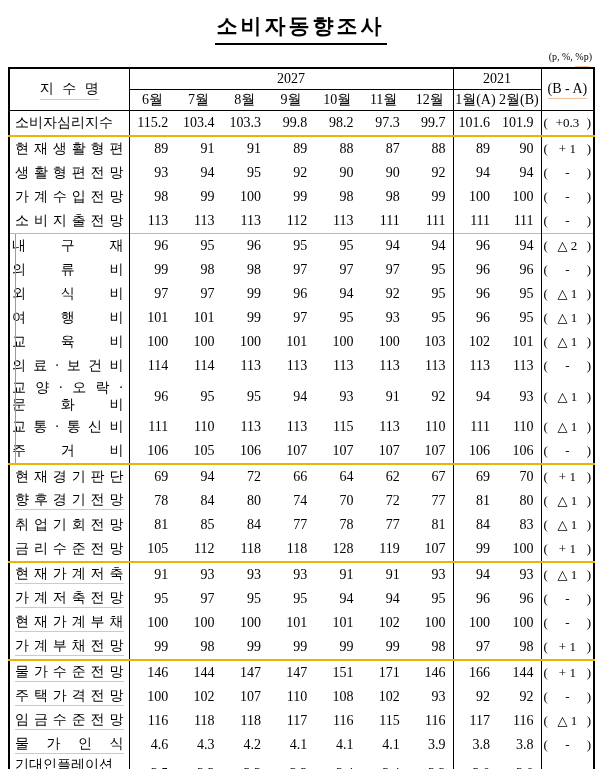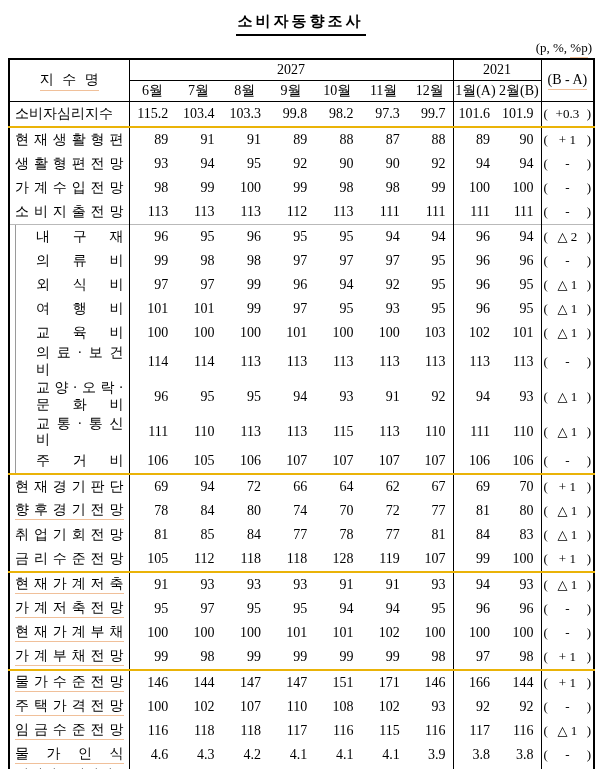--- a/index.html
+++ b/index.html
@@ -4,44 +4,44 @@
 <style>
   html,body{margin:0;padding:0;background:#fff;}
   body{
     width:600px;height:769px;overflow:hidden;color:#000;
     font-family:"Liberation Serif","DejaVu Serif",serif;
   }
   .page{padding:10px 7px 0 8px;}
 
   .title{text-align:center;margin:2px 0 4px 0;}
   .title-text{
-    font-size:15px;font-weight:bold;letter-spacing:3px;
+    font-size:21px;font-weight:bold;letter-spacing:3px;
     border-bottom:2px solid #000;padding:0 2px 3px 2px;display:inline-block;
   }
 
-  .units{text-align:right;font-size:13px;height:18px;line-height:16px;margin-right:1px;}
+  .units{text-align:right;font-size:10px;height:18px;line-height:16px;margin-right:1px;}
   .units span{white-space:pre;}
 
   table{border-collapse:collapse;table-layout:fixed;width:585px;border:2px solid #000;}
   th,td{padding:0;font-weight:normal;overflow:hidden;}
   th{height:20px;font-size:14px;text-align:center;border-bottom:1px solid #000;}
   .hname{word-spacing:5px;}
   .vr{border-right:1px solid #000;}
 
   tbody td{height:24px;font-size:14px;}
   tr.tall td{height:37px;}
   tr.sep td{border-top:2px solid #eab308;}
   tr.sepg td{border-top:1px solid #b9b9b9;}
 
   td.lbl{padding:0 5px;vertical-align:middle;}
   .lbl-inner{
     text-align:justify;text-align-last:justify;
     white-space:pre-line;line-height:1.2;
   }
-  td.lbl.sub{padding-left:26px;position:relative;}
+  td.lbl.sub{padding-left:2px;position:relative;}
   td.lbl.sub::before{
     content:"";position:absolute;left:5px;top:0;bottom:0;
     border-left:1px solid #9a9a9a;
   }
 
   td.num{text-align:right;padding-right:7px;font-family:"Liberation Serif","DejaVu Serif",serif;}
 
   td.diff{font-size:13px;padding:0 2px;}
   .diff-inner{display:flex;justify-content:space-between;align-items:center;white-space:pre;}
 

